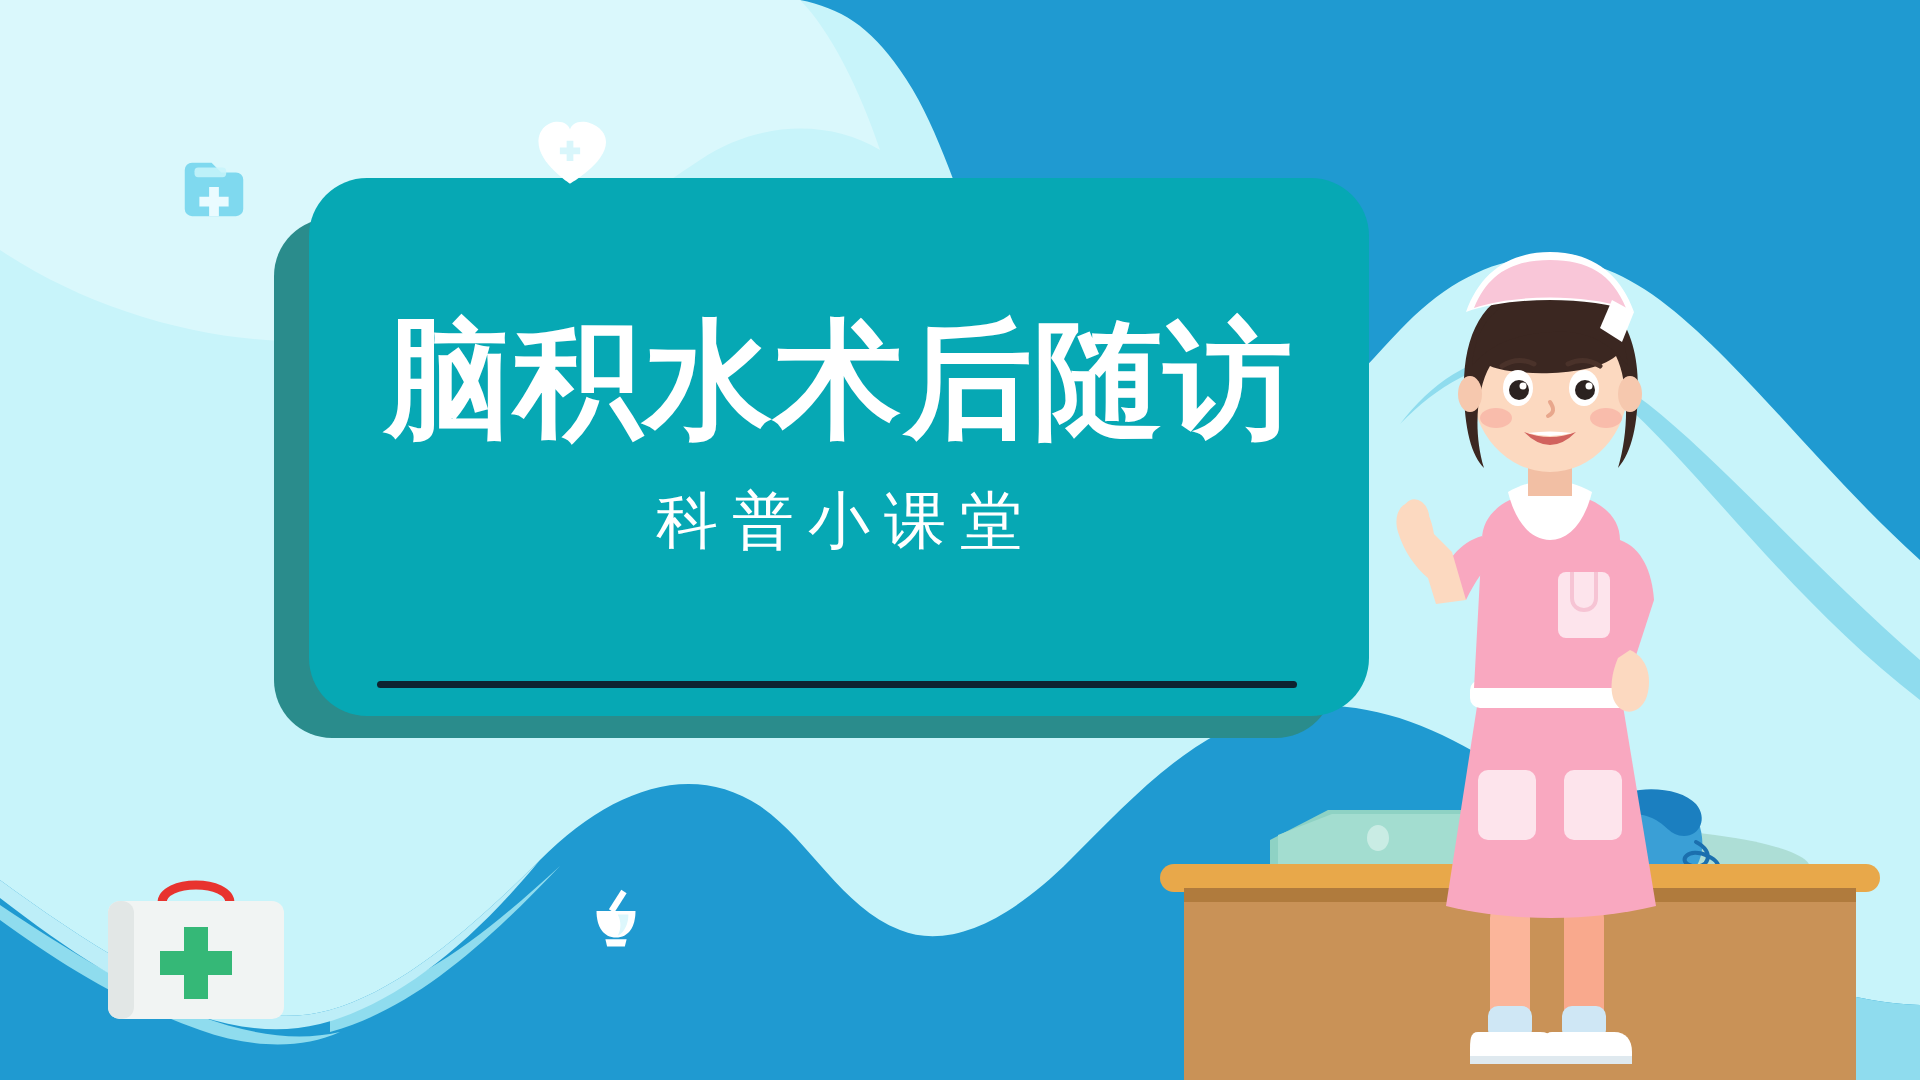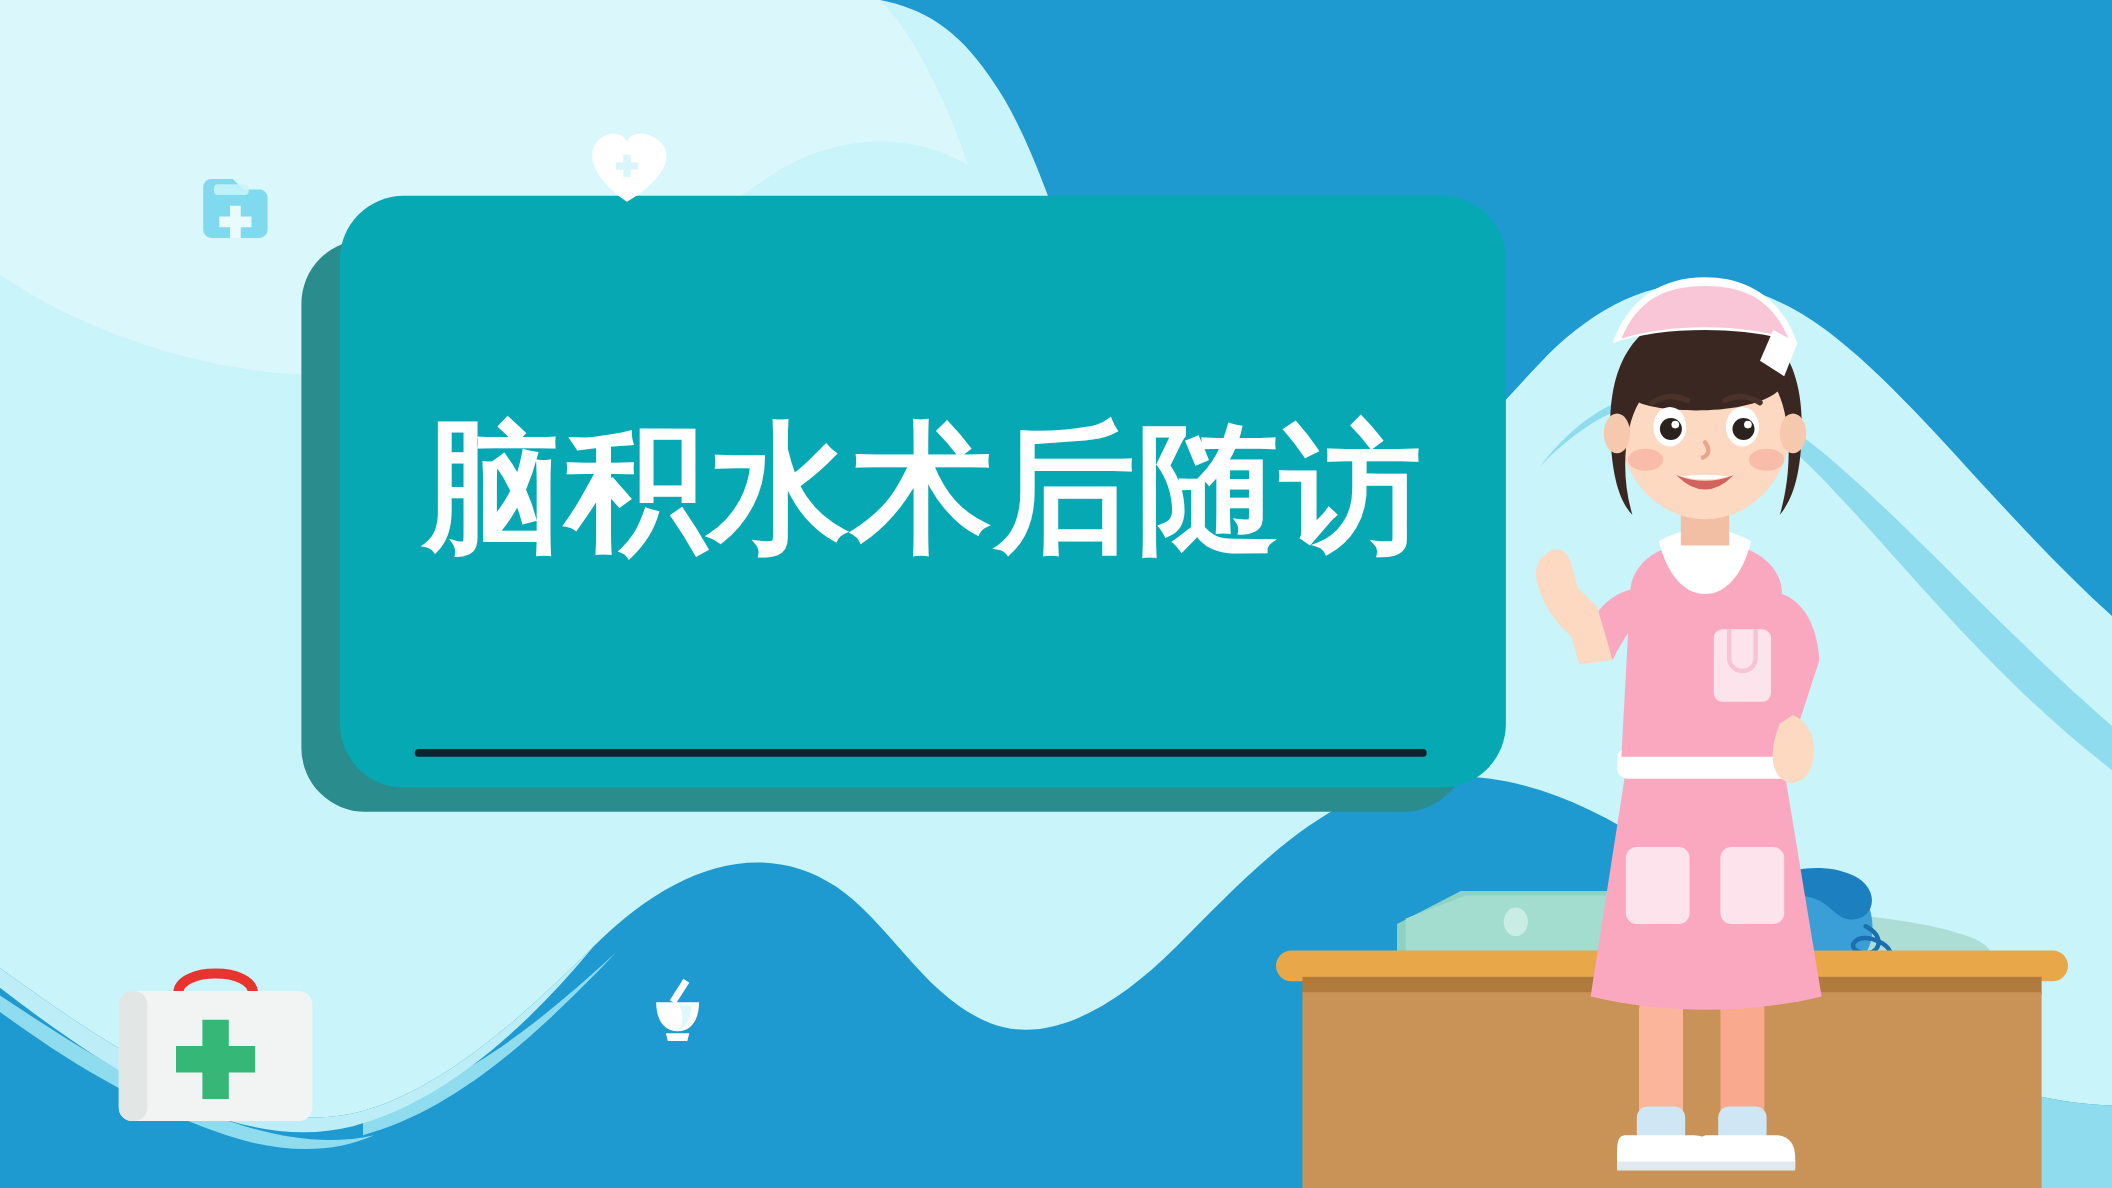--- a/index.html
+++ b/index.html
@@ -139,20 +139,21 @@
            C 1620,1010 1640,930 1620,860 Z"></path>
 
       <ellipse cx="1560" cy="868" rx="250" ry="42" fill="#a8d9cf" opacity="0.85"></ellipse>
     </g>
   </svg>
 
   <div id="title-card">
     <div id="card-shadow"></div>
     <div id="card-face">
       <div id="card-title">脑积水术后随访</div>
+      <div id="card-subtitle">科普小课堂</div>
       <div id="card-rule"></div>
     </div>
   </div>
 
   <svg id="icon-medical-bag" viewBox="0 0 64 64" aria-hidden="true">
     <path fill="#7fd9ef" d="M8 18a6 6 0 0 1 6-6h16l8 8h12a6 6 0 0 1 6 6v24a6 6 0 0 1-6 6H14a6 6 0 0 1-6-6z"></path>
     <rect x="16" y="16" width="26" height="8" rx="3" fill="#c8f4fa" opacity="0.85"></rect>
     <path fill="#eafbff" d="M28 32h8v8h8v8h-8v8h-8v-8h-8v-8h8z"></path>
   </svg>
 

